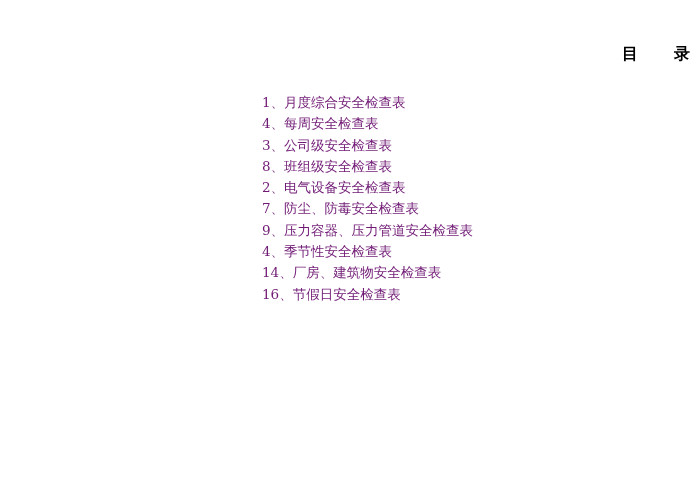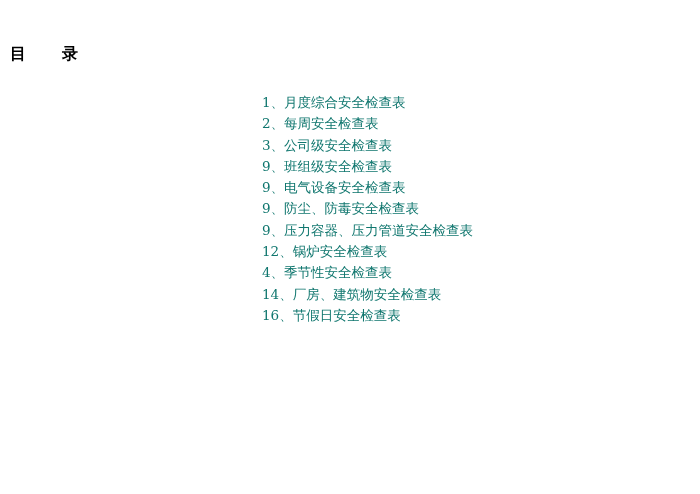--- a/index.html
+++ b/index.html
@@ -14,54 +14,53 @@
     color: #000000;
     overflow: hidden;
   }
   .page {
     position: relative;
     width: 700px;
     height: 494px;
     box-sizing: border-box;
   }
   .doc-title {
-    text-align: left;
+    text-align: right;
     font-size: 16px;
     font-weight: bold;
     letter-spacing: 10px;
     padding-top: 44px;
     padding-left: 10px;
     font-family: "DejaVu Serif", "Liberation Serif", serif;
   }
   .toc-list {
     margin: 0;
     padding: 0;
     list-style: none;
     margin-top: 27px;
   }
   .toc-item {
     font-size: 13.5px;
     line-height: 21.3px;
     padding-left: 262px;
     white-space: nowrap;
     font-family: "DejaVu Serif", "Liberation Serif", serif;
-    color: #0f766e;
+    color: #701a75;
   }
 </style>
 </head>
 <body>
 
 <div class="page">
   <div class="doc-title">目　录</div>
   <ul class="toc-list">
     <li class="toc-item">1、月度综合安全检查表</li>
-    <li class="toc-item">2、每周安全检查表</li>
+    <li class="toc-item">4、每周安全检查表</li>
     <li class="toc-item">3、公司级安全检查表</li>
-    <li class="toc-item">9、班组级安全检查表</li>
-    <li class="toc-item">9、电气设备安全检查表</li>
-    <li class="toc-item">9、防尘、防毒安全检查表</li>
+    <li class="toc-item">8、班组级安全检查表</li>
+    <li class="toc-item">2、电气设备安全检查表</li>
+    <li class="toc-item">7、防尘、防毒安全检查表</li>
     <li class="toc-item">9、压力容器、压力管道安全检查表</li>
-    <li class="toc-item">12、锅炉安全检查表</li>
     <li class="toc-item">4、季节性安全检查表</li>
     <li class="toc-item">14、厂房、建筑物安全检查表</li>
     <li class="toc-item">16、节假日安全检查表</li>
   </ul>
 </div>
 
 </body></html>

